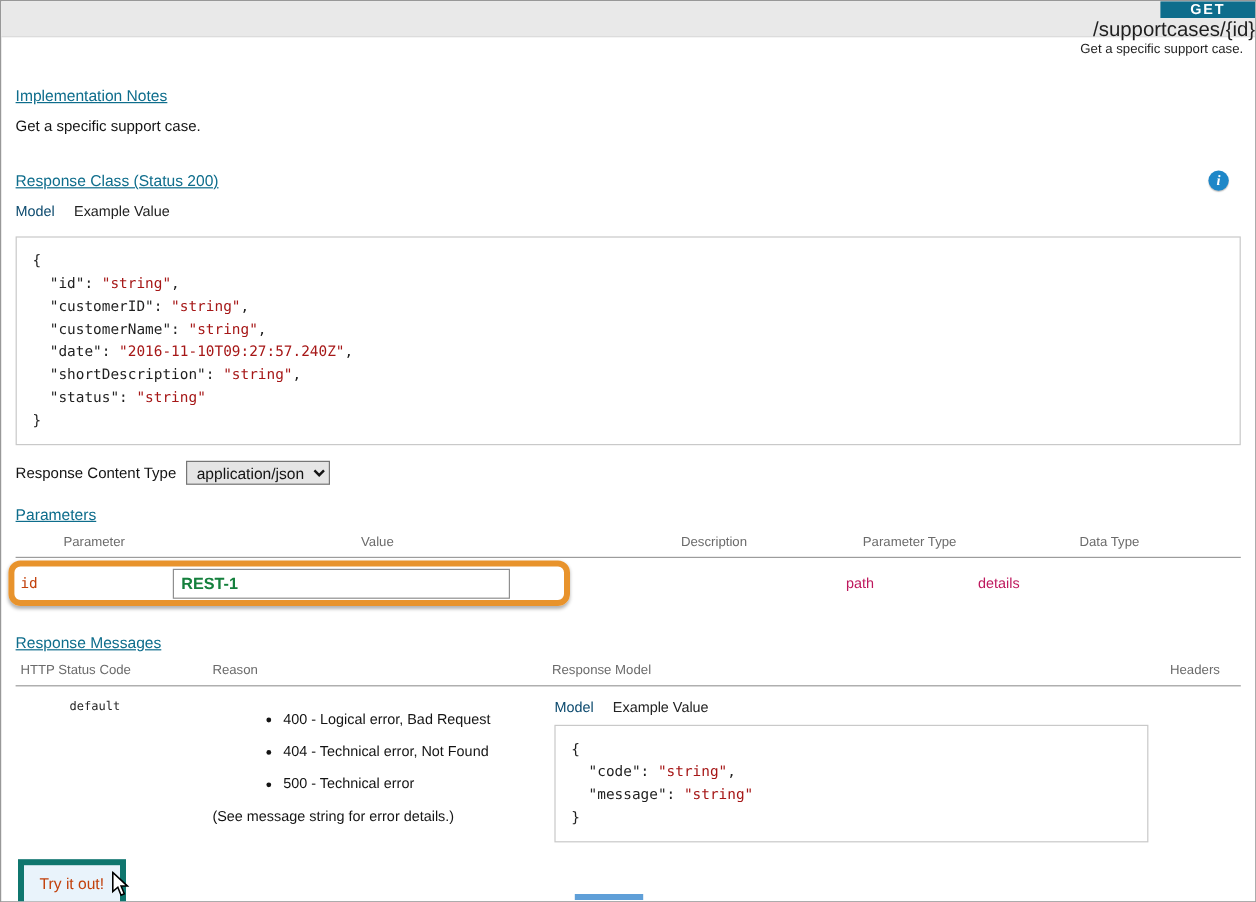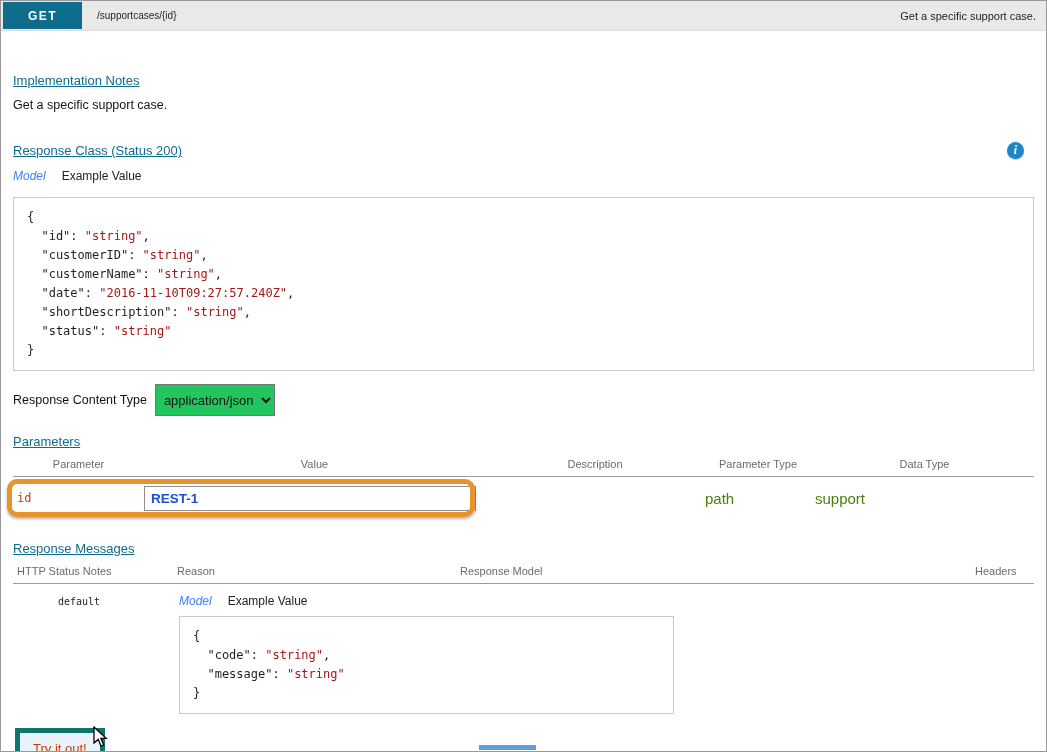--- a/index.html
+++ b/index.html
@@ -1,56 +1,56 @@
 <!DOCTYPE html>
 <html><head>
 <meta charset="utf-8">
 <style>
   * { margin:0; padding:0; box-sizing:border-box; }
   html,body { background:#f4f4f4; }
   body { font-family:"Liberation Sans", sans-serif; }
   .page { position:relative; width:1047px; height:752px; background:#fff; border:1px solid #989898; overflow:hidden; margin:0 auto; }
 
   
-  .op-header { display:flex; align-items:center; height:30px; background:#e9e9e9; border-bottom:1px solid #dcdcdc; }
+  .op-header { display:flex; align-items:flex-end; height:30px; background:#e9e9e9; border-bottom:1px solid #dcdcdc;flex-direction:column; }
   .method-badge { width:79px; height:27px; margin-left:2px; background:#0e6d8c; color:#fff; font-size:12px; font-weight:bold; letter-spacing:1.5px; display:flex; align-items:center; justify-content:center; cursor:pointer; }
-  .op-path { margin-left:15px; font-size:10px; color:#1f1f1f; cursor:pointer; }
+  .op-path { margin-left:15px; font-size:17px; color:#1f1f1f; cursor:pointer; }
   .op-summary { margin-left:auto; margin-right:10px; font-size:11px; color:#1f1f1f; }
 
   .content { padding:0 12px; }
   .link-heading { display:inline-block; color:#0e6d8c; font-size:13px; text-decoration:underline; cursor:pointer; }
 
   .sec-impl-notes { margin-top:40px; }
   .impl-body { margin-top:9px; font-size:12.5px; color:#141414; }
 
   .sec-response-class { margin-top:30px; display:flex; justify-content:space-between; align-items:center; }
   .info-icon { width:17px; height:17px; border-radius:50%; background:#1e87c8; color:#fff; font-family:"Liberation Serif", serif; font-style:italic; font-weight:bold; font-size:12px; display:flex; align-items:center; justify-content:center; cursor:pointer; margin-right:10px; box-shadow:0 1px 1px rgba(0,0,0,.25); }
 
   .tabs-main { margin-top:10px; font-size:12px; }
-  .tab-inactive { color:#3b82f6; margin-right:16px; cursor:pointer;font-style:italic; }
+  .tab-inactive { color:#0c4a6e; margin-right:16px; cursor:pointer; }
   .tab-active { color:#222; cursor:pointer; }
 
   .code-box { margin-top:14px; border:1px solid #c9c9c9; background:#fff; padding:10px 13px; font-family:"DejaVu Sans Mono", monospace; font-size:12px; line-height:19px; color:#1f1f1f; white-space:pre; }
   .code-box .str, .err-box .str { color:#a61717; }
 
   .rct-row { margin-top:13px; display:flex; align-items:center; font-size:12.5px; color:#141414; }
-  .rct-row select { margin-left:8px; font-size:13px; font-family:"Liberation Sans", sans-serif; padding:1px 4px; border:1px solid #767676; background:#22c55e; height:32px; color:#141414; }
+  .rct-row select { margin-left:8px; font-size:13px; font-family:"Liberation Sans", sans-serif; padding:1px 4px; border:1px solid #767676; background:#e5e5e5; height:20px; color:#141414; }
 
   .sec-params { margin-top:16px; }
   .grid-head { margin-top:8px; display:grid; font-size:11px; color:#6b6b6b; padding-bottom:6px; border-bottom:1px solid #9c9c9c; }
   .grid-head > div { padding-left:4px; }
   .param-cols { grid-template-columns:127px 345px 216px 110px 1fr;text-align:center; }
   .rm-cols { grid-template-columns:160px 283px 515px 1fr; }
 
   .param-row { position:relative; display:grid; grid-template-columns:127px 345px 216px 110px 1fr; align-items:center; height:42px; }
   .param-row > div { padding-left:4px; }
   .mono { font-family:"DejaVu Sans Mono", monospace; font-size:12px; color:#c2410c; }
-  .param-input { width:332px; height:25px; border:1px solid #8f8f8f; font-family:"Liberation Sans", sans-serif; font-weight:bold; font-size:13.5px; padding:2px 6px; color:#1d4ed8; }
+  .param-input { width:281px; height:25px; border:1px solid #8f8f8f; font-family:"Liberation Sans", sans-serif; font-weight:bold; font-size:13.5px; padding:2px 6px; color:#15803d; }
   .annotation { position:absolute; left:-6px; top:2px; width:468px; height:38px; border:5px solid #e8932c; border-radius:10px; box-shadow:0 2px 3px rgba(0,0,0,.3); pointer-events:none; }
-  .plain-12 { font-size:15px; color:#4d7c0f; }
+  .plain-12 { font-size:12px; color:#be185d; }
 
   .sec-resp-msgs { margin-top:20px; }
   .rm-row { display:grid; grid-template-columns:160px 283px 515px 1fr; }
   .rm-code { font-family:"DejaVu Sans Mono", monospace; font-size:10px; color:#1f1f1f; padding:12px 0 0 4px;margin-left:41px; }
   .reason-cell { padding-top:4px; font-size:12px; color:#141414; }
   .reason-cell ul { margin:16px 0 0 0; padding-left:63px; list-style:disc; }
   .reason-cell li { margin-bottom:13px; }
   .reason-note { margin-top:13px; padding-left:4px; }
   .model-cell { padding-top:10px; }
   .model-tabs { font-size:12px; padding-left:6px; }
@@ -110,36 +110,44 @@
         <div>Parameter Type</div>
         <div>Data Type</div>
       </div>
       <div class="param-row">
         <div class="mono">id</div>
         <div>
           <input class="param-input" type="text" value="REST-1" style="">
         </div>
         <div></div>
         <div class="plain-12">path</div>
-        <div class="plain-12">support</div>
+        <div class="plain-12">details</div>
         <div class="annotation"></div>
       </div>
     </div>
 
     
     <div class="sec-resp-msgs">
       <a class="link-heading">Response Messages</a>
       <div class="grid-head rm-cols">
-        <div>HTTP Status Notes</div>
+        <div>HTTP Status Code</div>
         <div>Reason</div>
         <div>Response Model</div>
         <div>Headers</div>
       </div>
       <div class="rm-row">
         <div class="rm-code">default</div>
+        <div class="reason-cell">
+          <ul>
+              <li>400 - Logical error, Bad Request</li>
+              <li>404 - Technical error, Not Found</li>
+              <li>500 - Technical error</li>
+            </ul>
+          <div class="reason-note">(See message string for error details.)</div>
+        </div>
         <div class="model-cell">
           <div class="model-tabs">
             <span class="tab-inactive">Model</span><span class="tab-active">Example Value</span>
           </div>
           <div class="err-box"><div><span>{</span></div><div><span>  "code": </span><span class="str">"string"</span><span>,</span></div><div><span>  "message": </span><span class="str">"string"</span><span></span></div><div><span>}</span></div></div>
         </div>
         <div></div>
       </div>
     </div>
 

